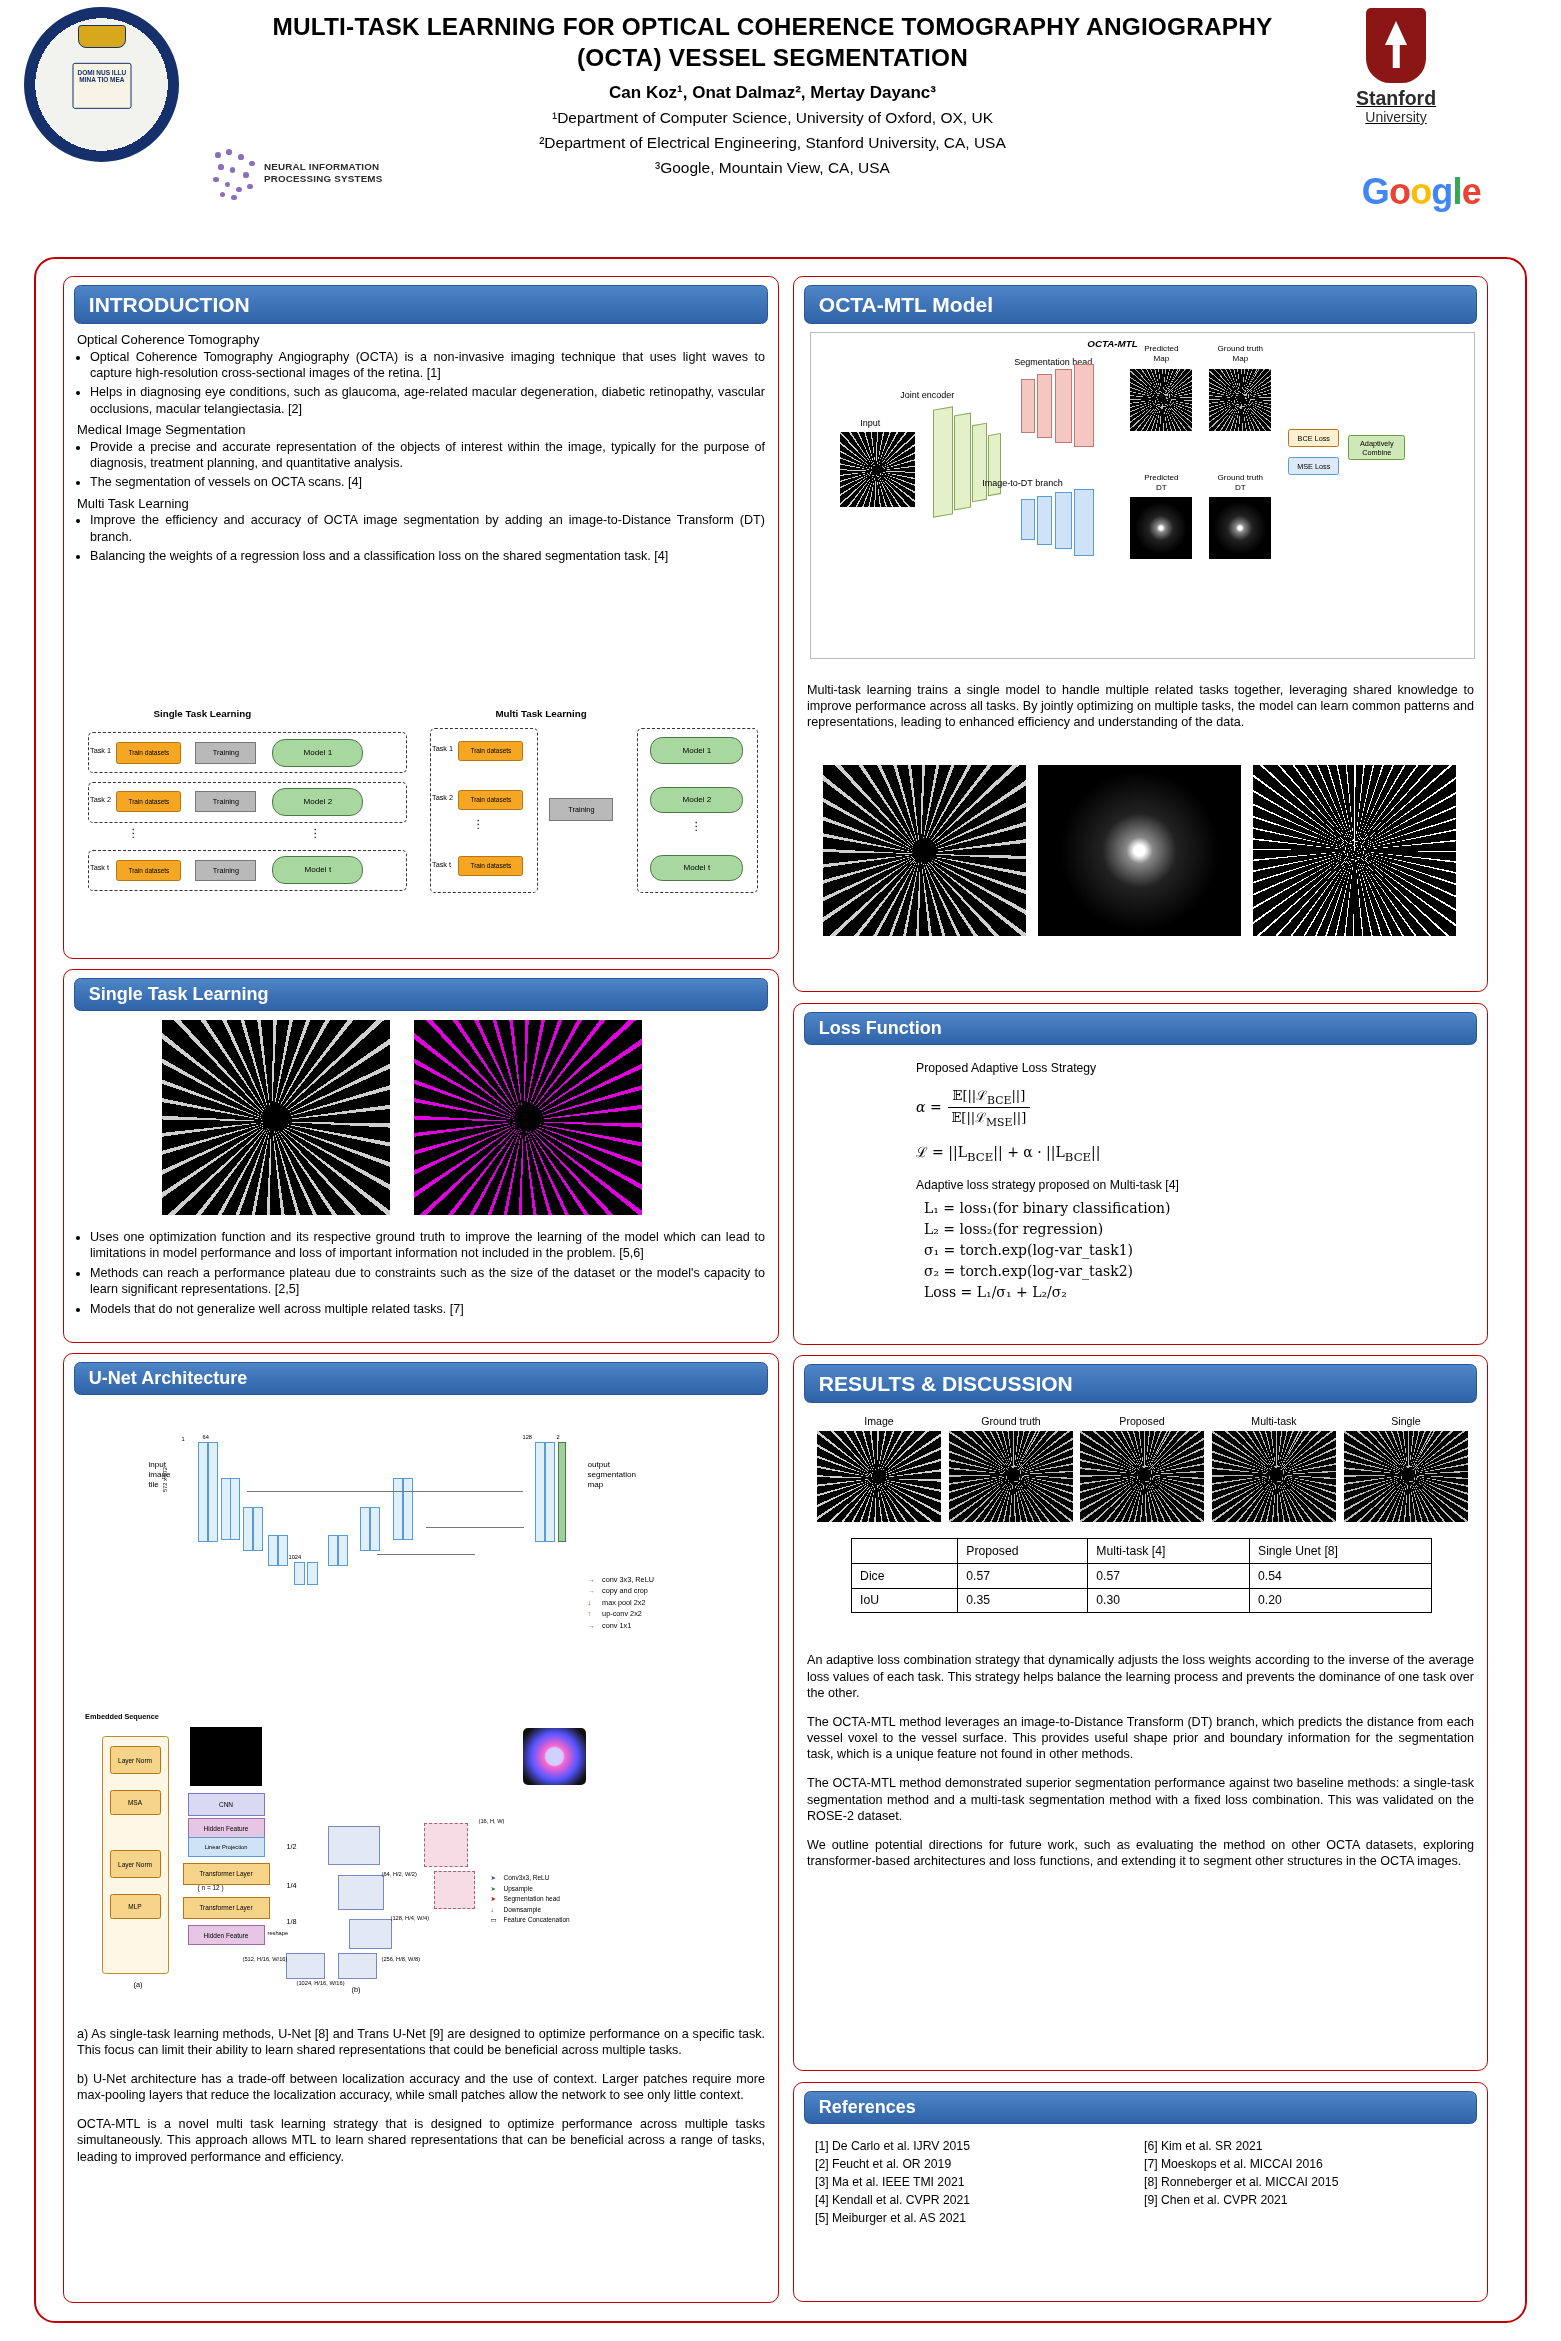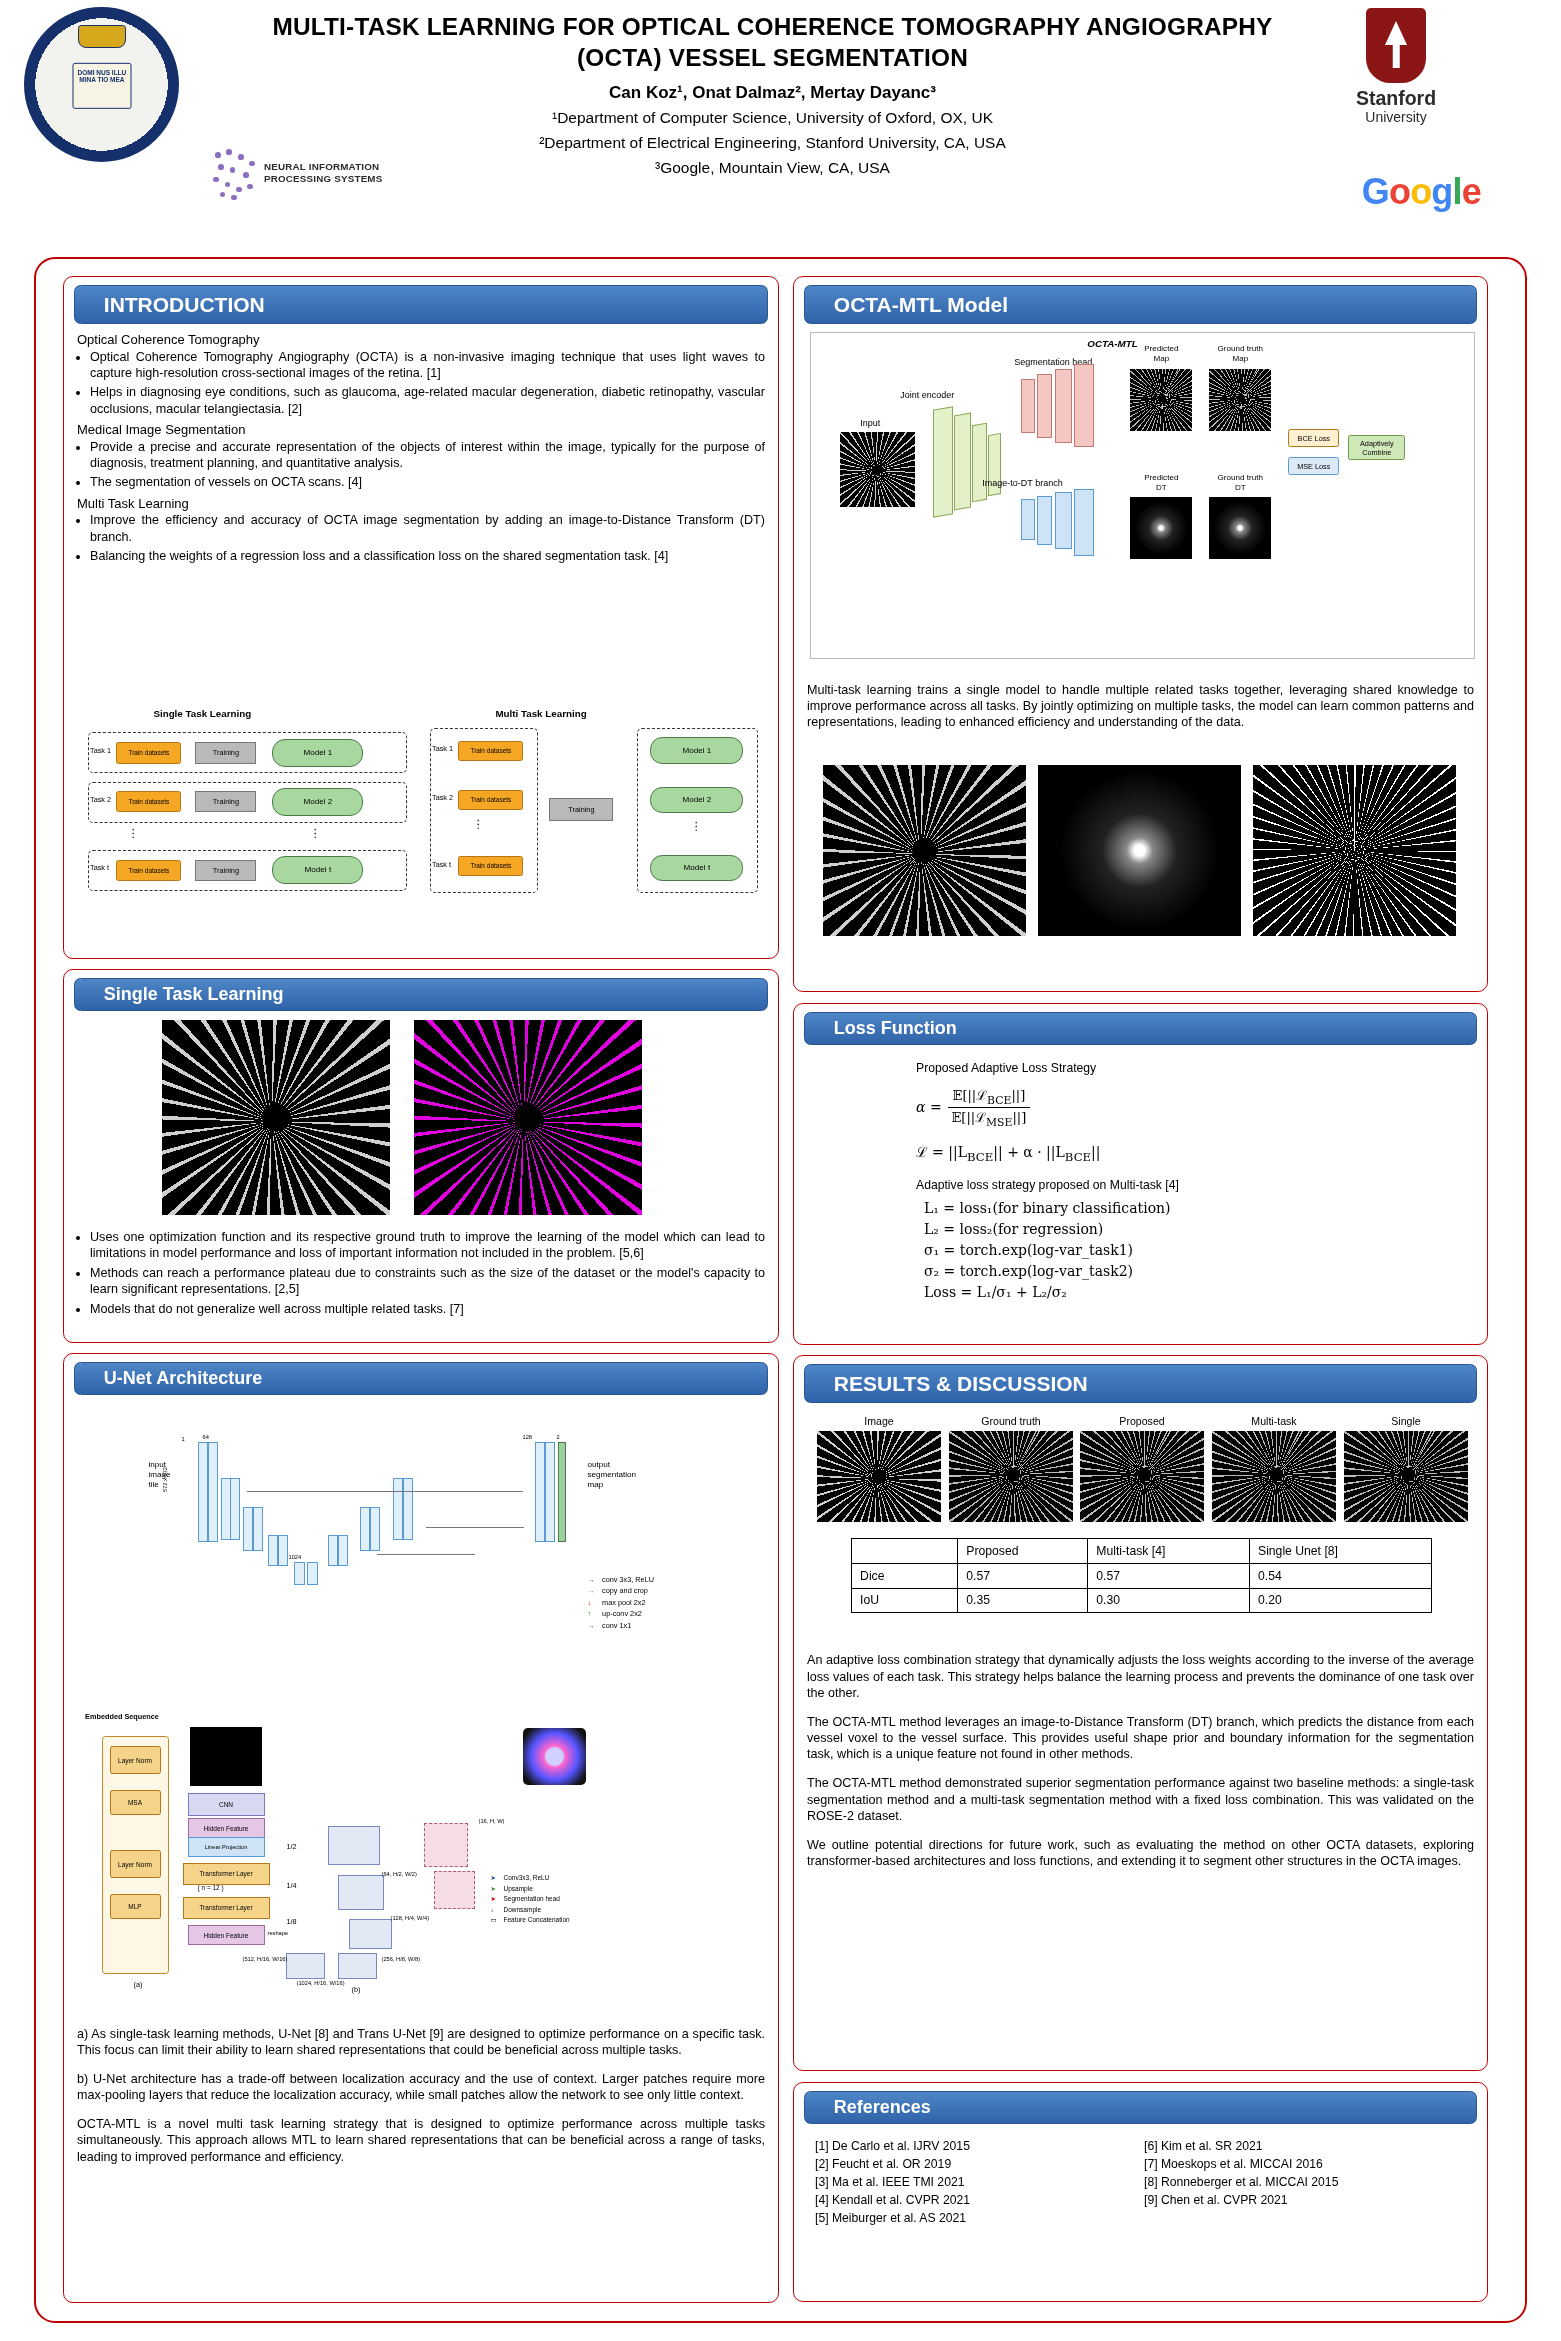--- a/index.html
+++ b/index.html
@@ -58,21 +58,21 @@
   }
   .neurips .dots i{
     position:absolute; width:5.7px; height:5.7px; border-radius:50%;
     background:#8a6fbf;
   }
   .neurips .nl{
     position:absolute; left:54px; top:14.6px; font-size:9.8px; font-weight:bold;
     color:#2b2b2b; line-height:12.2px; letter-spacing:0.2px;
   }
   .stanford-logo{
-    position:absolute; right:96px; top:8.1px; width:138px; text-align:center;
+    position:absolute; right:96px; top:8.1px; width:138px; text-align:center;text-decoration:underline;
   }
   .stanford-shield{
     width:60px; height:75px; margin:0 auto;
     background:#8c1515; border-radius:4.9px 4.9px 24.4px 24.4px;
     position:relative;
   }
   .stanford-shield:before{
     content:""; position:absolute; left:50%; top:13px; transform:translateX(-50%);
     width:0; height:0; border-left:11.4px solid transparent; border-right:11.4px solid transparent;
     border-bottom:24.4px solid #fff;
@@ -96,21 +96,21 @@
   }
   
   .panel{
     position:absolute; border:1.6px solid #c00000; border-radius:9.8px;
     background:#fff; box-sizing:border-box;
   }
   .panel-title{
     position:absolute; left:9.8px; top:8.1px; right:9.8px; height:39px;
     background:linear-gradient(to bottom,#4e86c7,#2f63a8);
     border-radius:6.5px; color:#fff; font-size:21px; font-weight:bold;
-    display:flex; align-items:center; padding-left:29px; box-sizing:border-box;
+    display:flex; align-items:center; padding-left:14px; box-sizing:border-box;
     border:0.8px solid #2a5591;
   }
   .panel-title.small{ font-size:18px; height:33px;}
   .panel-body{ position:absolute; left:13px; right:13px; }
   p,li{ font-size:12.6px; line-height:16.3px; text-align:justify; }
   .sec-head{ font-weight:normal; font-size:13px; margin:0 0 1.6px 0;}
   ul{ margin:0 0 4.9px 0; padding-left:13px;}
   li{ margin-bottom:3.3px;}
 
   

